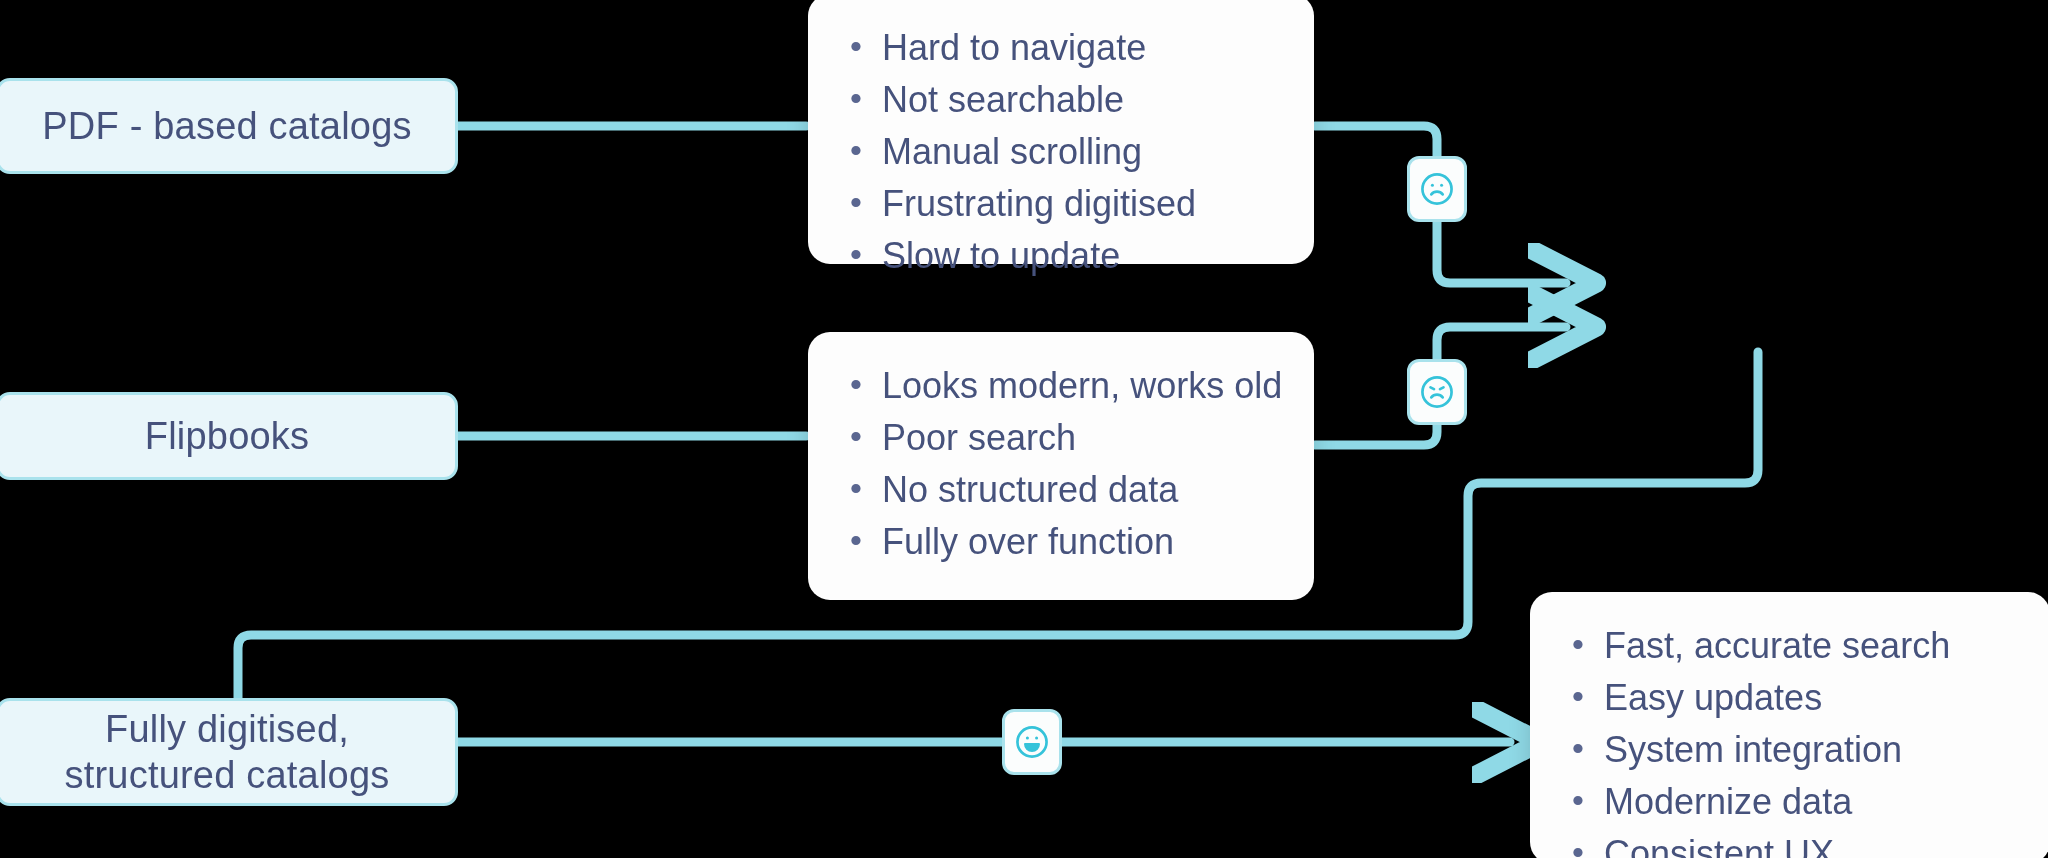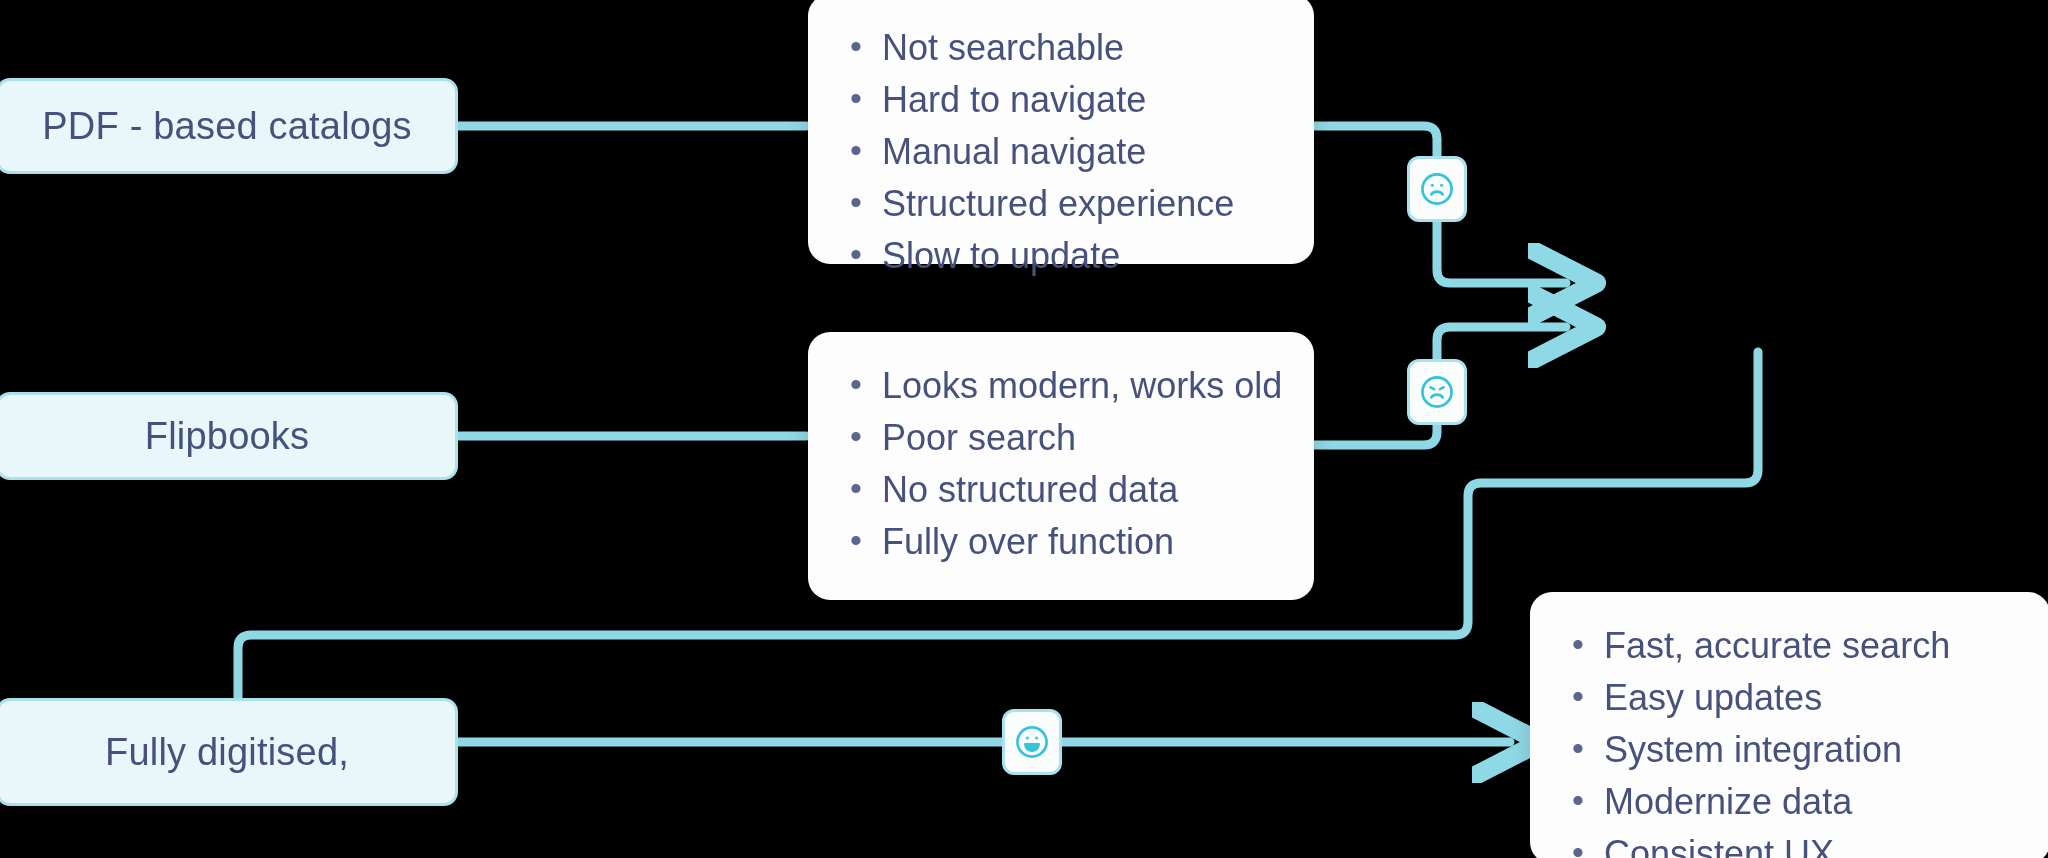--- a/index.html
+++ b/index.html
@@ -72,29 +72,30 @@
   <div class="pill" style="left:-4px;top:78px;width:462px;height:96px;">
     <span>PDF - based catalogs</span>
   </div>
 
   <div class="pill" style="left:-4px;top:392px;width:462px;height:88px;">
     <span>Flipbooks</span>
   </div>
 
   <div class="pill" style="left:-4px;top:698px;width:462px;height:108px;flex-direction:column;">
     <span>Fully digitised,</span>
+    <span>structured catalogs</span>
   </div>
 
 
   <div class="card" style="left:808px;top:-6px;width:506px;height:270px;">
     <ul>
+      <li>Hard to navigate</li>
       <li>Not searchable</li>
-      <li>Hard to navigate</li>
-      <li>Manual navigate</li>
-      <li>Structured experience</li>
+      <li>Manual scrolling</li>
+      <li>Frustrating digitised</li>
       <li>Slow to update</li>
     </ul>
   </div>
 
   <div class="card" style="left:808px;top:332px;width:506px;height:268px;">
     <ul>
       <li>Looks modern, works old</li>
       <li>Poor search</li>
       <li>No structured data</li>
       <li>Fully over function</li>

